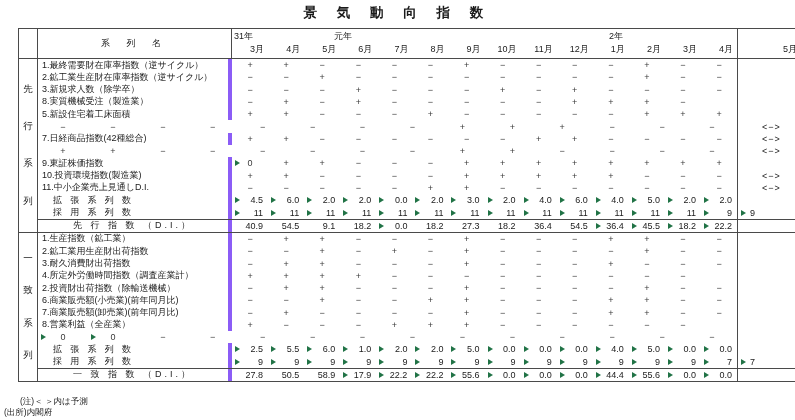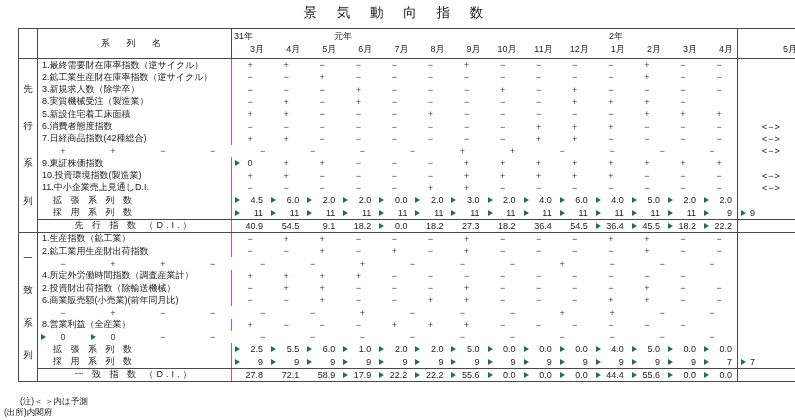--- a/index.html
+++ b/index.html
@@ -1,38 +1,38 @@
 <!DOCTYPE html>
 <html><head>
 <meta charset="utf-8">
 <style>
   html,body{margin:0;padding:0;background:#fff;}
   body{width:795px;height:420px;font-family:"Liberation Sans","DejaVu Sans",sans-serif;color:#1a1a1a;}
   .page{position:relative;width:795px;height:420px;background:#fff;overflow:hidden;}
-  .title{position:absolute;top:4px;left:0;width:100%;text-align:center;font-size:13.5px;font-weight:normal;letter-spacing:8px;}
+  .title{position:absolute;top:4px;left:0;width:100%;text-align:center;font-size:13.5px;font-weight:bold;letter-spacing:8px;}
   .tbl{position:absolute;left:18px;top:28px;width:788px;height:354px;border:1px solid #4a4a4a;display:flex;flex-direction:column;font-size:9px;box-sizing:border-box;}
   .hdr{height:29px;display:flex;border-bottom:1px solid #4a4a4a;flex:none;}
   .side-col{width:18px;flex:none;border-right:1px solid #4a4a4a;display:flex;flex-direction:column;justify-content:space-evenly;align-items:center;font-size:9.5px;}
   .name-col{width:194px;flex:none;border-right:1px solid #4a4a4a;box-sizing:border-box;}
   .hdr .name-col{display:flex;align-items:center;justify-content:center;letter-spacing:7px;}
   .months-area{flex:1;display:flex;min-width:0;}
   .hdr .months-area{flex-direction:column;position:relative;}
   .year-row{height:13px;position:relative;}
   .year-row span{position:absolute;top:1px;white-space:nowrap;}
   .y0{left:2px;} .y1{left:102px;} .y2{left:377px;}
   .month-row{flex:1;display:flex;justify-content:space-between;}
   .month-cell{flex:1;display:flex;align-items:flex-end;justify-content:flex-end;padding:0 4px 2px 0;}
   .may-col{width:68px;flex:none;border-left:1px solid #4a4a4a;box-sizing:border-box;}
   .hdr .may-col{display:flex;align-items:flex-end;justify-content:flex-end;padding:0 8px 2px 0;}
   .section{display:flex;border-bottom:1px solid #4a4a4a;min-height:0;}
   .sec-0{flex:14;} .sec-1{flex:12;border-bottom:none;}
   .sec-body{flex:1;display:flex;flex-direction:column;min-width:0;}
   .row{flex:1;display:flex;min-height:0;}
-  .row .name{width:194px;flex:none;border-right:1px solid #8b5cf6;display:flex;align-items:center;padding-left:4px;box-sizing:border-box;white-space:nowrap;overflow:hidden;}
-  .row.indent .name{padding-left:15px;letter-spacing:3px;}
+  .row .name{width:194px;flex:none;border-right:4px solid #8b5cf6;display:flex;align-items:center;padding-left:4px;box-sizing:border-box;white-space:nowrap;overflow:hidden;}
+  .row.indent .name{padding-left:15px;letter-spacing:3px;font-family:Liberation Serif, serif;}
   .row .vals{flex:1;display:flex;min-width:0;}
   .vcell{flex:1;position:relative;display:flex;align-items:center;justify-content:center;color:#3a3a3a;}
   .row.num .vcell{justify-content:flex-end;padding-right:5px;color:#1a1a1a;}
   .row .may{width:68px;flex:none;border-left:1px solid #4a4a4a;display:flex;align-items:center;justify-content:center;box-sizing:border-box;position:relative;letter-spacing:1px;}
   .row .may.may-num{justify-content:flex-start;padding-left:12px;letter-spacing:0;}
   .row.di{border-top:1px solid #4a4a4a;}
   .row.di .name{justify-content:center;padding-left:0;letter-spacing:3px;}
   .marker{position:absolute;left:3px;top:50%;margin-top:-3px;width:0;height:0;border-top:3px solid transparent;border-bottom:3px solid transparent;border-left:5px solid #217346;}
   .notes{position:absolute;left:0;top:395px;font-size:8.5px;}
   .note1{position:absolute;left:20px;top:1px;white-space:nowrap;}
@@ -326,21 +326,20 @@
                 </div>
                 <div class="vcell">
                   <span>+</span>
                 </div>
               </div>
               <div class="may">
                 <span></span>
               </div>
             </div>
             <div class="row sign">
-              <div class="name">6.消費者態度指数</div>
               <div class="vals">
                 <div class="vcell">
                   <span>−</span>
                 </div>
                 <div class="vcell">
                   <span>−</span>
                 </div>
                 <div class="vcell">
                   <span>−</span>
                 </div>
@@ -920,20 +919,21 @@
                 </div>
                 <div class="vcell">
                   <span>−</span>
                 </div>
               </div>
               <div class="may">
                 <span></span>
               </div>
             </div>
             <div class="row sign">
+              <div class="name">3.耐久消費財出荷指数</div>
               <div class="vals">
                 <div class="vcell">
                   <span>−</span>
                 </div>
                 <div class="vcell">
                   <span>+</span>
                 </div>
                 <div class="vcell">
                   <span>+</span>
                 </div>
@@ -1119,20 +1119,21 @@
                 </div>
                 <div class="vcell">
                   <span>−</span>
                 </div>
               </div>
               <div class="may">
                 <span></span>
               </div>
             </div>
             <div class="row sign">
+              <div class="name">7.商業販売額(卸売業)(前年同月比)</div>
               <div class="vals">
                 <div class="vcell">
                   <span>−</span>
                 </div>
                 <div class="vcell">
                   <span>+</span>
                 </div>
                 <div class="vcell">
                   <span>−</span>
                 </div>
@@ -1404,21 +1405,21 @@
                 <span>7</span>
               </div>
             </div>
             <div class="row num di">
               <div class="name">一 致 指 数 （D.I.）</div>
               <div class="vals">
                 <div class="vcell">
                   <span>27.8</span>
                 </div>
                 <div class="vcell">
-                  <span>72.1</span>
+                  <span>50.5</span>
                 </div>
                 <div class="vcell">
                   <span>58.9</span>
                 </div>
                 <div class="vcell">
                   <span class="marker" style="border-left-color: rgb(33, 115, 70);"></span>
                   <span>17.9</span>
                 </div>
                 <div class="vcell">
                   <span class="marker" style="border-left-color: rgb(33, 115, 70);"></span>

